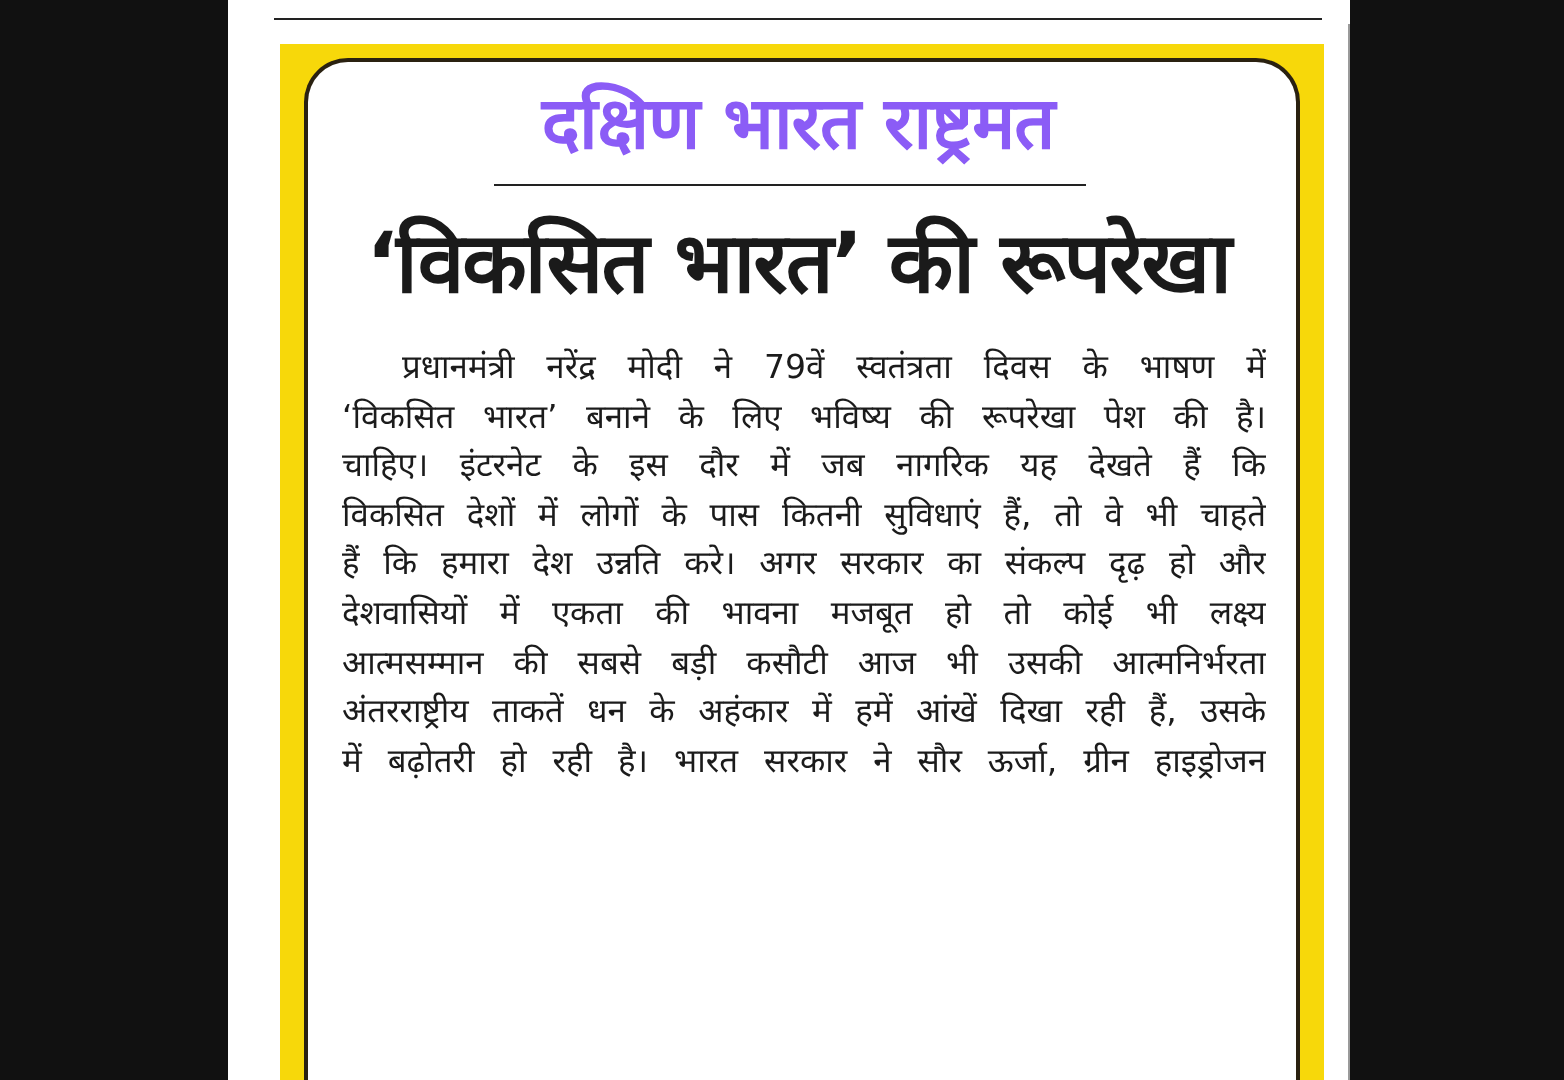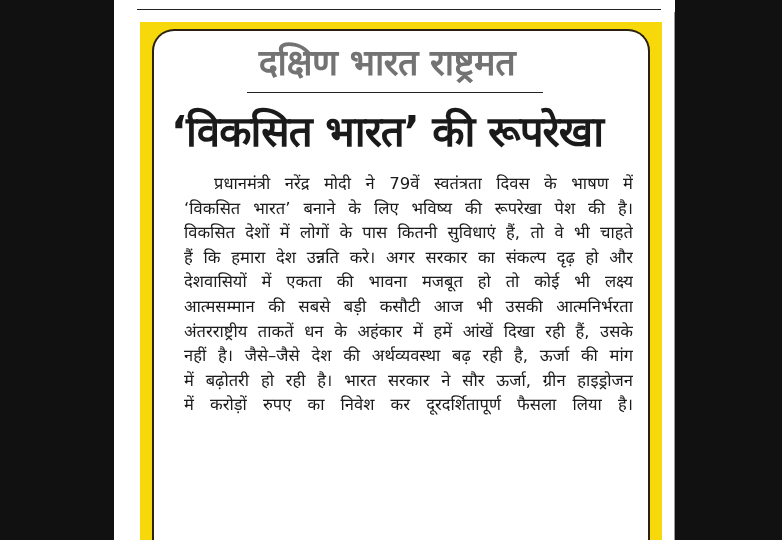--- a/index.html
+++ b/index.html
@@ -48,42 +48,42 @@
       top: 29px;
       width: 494px;
       height: 540px;
       background: #ffffff;
       border: 2px solid #2a2110;
       border-bottom: none;
       border-radius: 22px 22px 0 0;
     }
     .masthead {
       position: absolute;
-      left: 140px;
+      left: 152px;
       top: 38px;
       width: 494px;
       text-align: center;
-      color: #737373;
+      color: #8b5cf6;
       font-family: "DejaVu Sans", sans-serif;
       font-weight: bold;
       font-size: 36px;
       line-height: 50px;
       letter-spacing: -0.5px;
     }
     .masthead-rule {
       position: absolute;
       left: 247px;
       top: 92px;
       width: 296px;
       height: 1px;
       background: #222;
     }
     .headline {
       position: absolute;
-      left: 140px;
+      left: 152px;
       top: 100px;
       width: 494px;
       text-align: center;
       color: #1a1a1a;
       font-family: "DejaVu Sans", sans-serif;
       font-weight: bold;
       font-size: 42px;
       line-height: 64px;
       letter-spacing: -1px;
     }
@@ -97,21 +97,20 @@
       font-size: 16.5px;
       line-height: 24.6px;
     }
     .body-line {
       display: block;
       white-space: nowrap;
       text-align: justify;
       text-align-last: justify;
       height: 24.6px;
       overflow: hidden;
-      margin-left: 13px;
     }
     .body-line.first {
       padding-left: 30px;
     }
   </style>
 </head>
 <body>
 
 <div class="page"></div>
 <div class="page-edge-line"></div>
@@ -121,21 +120,20 @@
 <div class="inner-panel"></div>
 
 <div class="masthead">दक्षिण भारत राष्ट्रमत</div>
 <div class="masthead-rule"></div>
 
 <div class="headline">‘विकसित भारत’ की रूपरेखा</div>
 
 <div class="body-text">
   <span class="body-line first">प्रधानमंत्री नरेंद्र मोदी ने 79वें स्वतंत्रता दिवस के भाषण में</span>
   <span class="body-line">‘विकसित भारत’ बनाने के लिए भविष्य की रूपरेखा पेश की है।</span>
+  <span class="body-line">चाहिए। इंटरनेट के इस दौर में जब नागरिक यह देखते हैं कि</span>
   <span class="body-line">विकसित देशों में लोगों के पास कितनी सुविधाएं हैं, तो वे भी चाहते</span>
   <span class="body-line">हैं कि हमारा देश उन्नति करे। अगर सरकार का संकल्प दृढ़ हो और</span>
   <span class="body-line">देशवासियों में एकता की भावना मजबूत हो तो कोई भी लक्ष्य</span>
   <span class="body-line">आत्मसम्मान की सबसे बड़ी कसौटी आज भी उसकी आत्मनिर्भरता</span>
   <span class="body-line">अंतरराष्ट्रीय ताकतें धन के अहंकार में हमें आंखें दिखा रही हैं, उसके</span>
-  <span class="body-line">नहीं है। जैसे–जैसे देश की अर्थव्यवस्था बढ़ रही है, ऊर्जा की मांग</span>
   <span class="body-line">में बढ़ोतरी हो रही है। भारत सरकार ने सौर ऊर्जा, ग्रीन हाइड्रोजन</span>
-  <span class="body-line">में करोड़ों रुपए का निवेश कर दूरदर्शितापूर्ण फैसला लिया है।</span>
 </div>
 
 </body></html>

